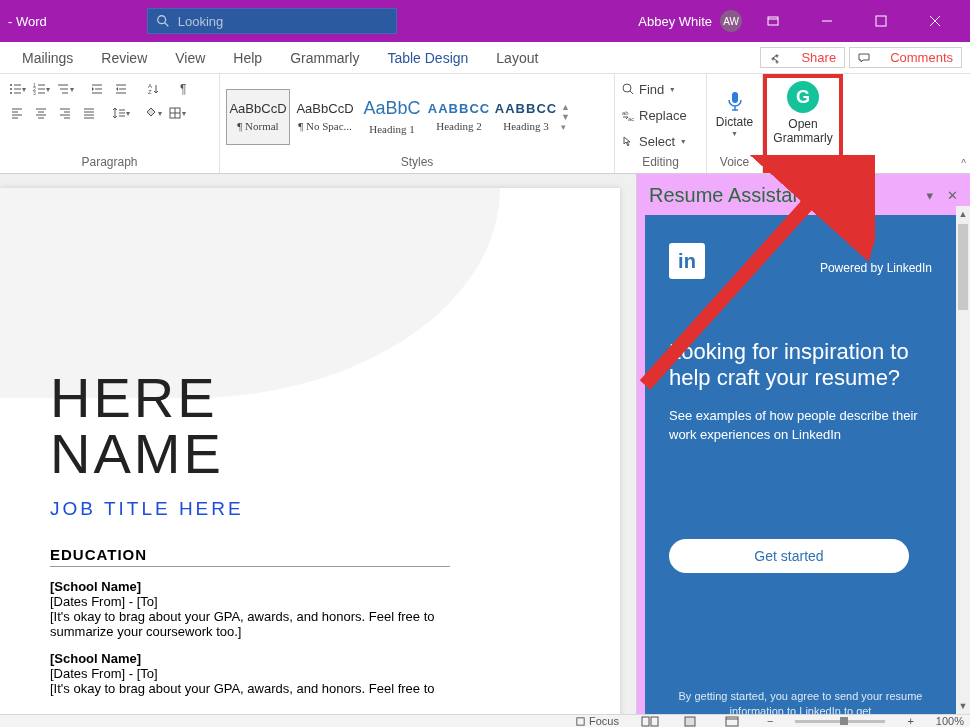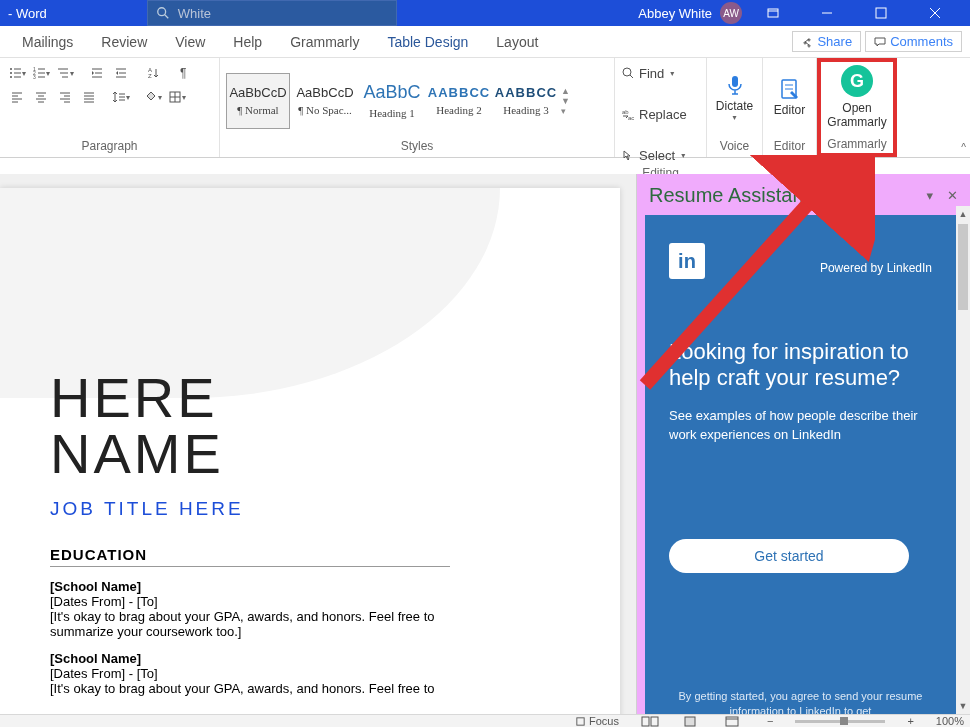--- a/index.html
+++ b/index.html
@@ -1,35 +1,35 @@
 <!DOCTYPE html>
 <html><head>
 <meta charset="utf-8">
 <style>
 * { margin: 0; padding: 0; box-sizing: border-box; font-family: 'Segoe UI', Tahoma, sans-serif; }
 body { width: 970px; height: 727px; overflow: hidden; background: #fff; position: relative; }
 
 
-.titlebar { height: 26px; background: #1d4ed8; display: flex; align-items: center; color: #fff; font-size: 12px; }
+.titlebar { height: 42px; background: #a21caf; display: flex; align-items: center; color: #fff; font-size: 12px; }
 .titlebar-left { padding-left: 8px; font-size: 13px; }
 .search-box { margin-left: 100px; display: flex; align-items: center; background: #2b5aa0; border: 1px solid #4169b0; height: 26px; width: 250px; padding: 0 8px; }
 .search-box svg { width: 14px; height: 14px; fill: #ccd; }
 .search-box span { margin-left: 8px; color: #b8c4d8; font-size: 13px; }
 .titlebar-right { margin-left: auto; display: flex; align-items: center; gap: 8px; padding-right: 12px; }
 .user-name { font-size: 13px; }
 .avatar { width: 22px; height: 22px; border-radius: 50%; background: #8a5a8a; color: #fff; display: flex; align-items: center; justify-content: center; font-size: 10px; }
 .win-btn { width: 46px; height: 42px; display: flex; align-items: center; justify-content: center; color: #fff; }
 .win-btn svg { width: 12px; height: 12px; stroke: #fff; fill: none; stroke-width: 1; }
 
 
 .tabs { height: 32px; display: flex; align-items: center; border-bottom: 1px solid #e1e1e1; padding-left: 8px; font-size: 14px; color: #555; }
 .tabs .tab { padding: 0 14px; height: 32px; display: flex; align-items: center; cursor: default; }
 .tabs .tab.active { color: #2b579a; font-weight: 500; }
 .tabs-right { margin-left: auto; display: flex; gap: 4px; padding-right: 8px; }
-.tabs-right .action-btn { border: 1px solid #d0d0d0; padding: 2px 8px; font-size: 13px; color: #3b82f6; display: flex; align-items: center; gap: 4px; }
+.tabs-right .action-btn { border: 1px solid #d0d0d0; padding: 2px 8px; font-size: 13px; color: #ef4444; display: flex; align-items: center; gap: 20px; }
 
 
 .ribbon { height: 100px; display: flex; border-bottom: 1px solid #d0d0d0; font-size: 11px; color: #444; position: relative; }
 .ribbon-group { border-right: 1px solid #e3e3e3; padding: 4px 6px 2px; display: flex; flex-direction: column; }
 .ribbon-group-body { flex: 1; display: flex; align-items: flex-start; gap: 3px; }
 .ribbon-group-label { text-align: center; font-size: 12px; color: #666; padding-bottom: 2px; position: relative; }
 .btn-sm { width: 22px; height: 22px; display: flex; align-items: center; justify-content: center; }
 .btn-sm svg { width: 14px; height: 14px; }
 .col { display: flex; flex-direction: column; gap: 2px; }
 .row { display: flex; gap: 2px; }
@@ -93,21 +93,21 @@
 </head>
 <body>
 
 <div class="titlebar">
   <span class="titlebar-left">- Word</span>
   <div class="search-box">
     <svg viewBox="0 0 16 16">
         <circle cx="6.5" cy="6.5" r="4.5" fill="none" stroke="#bcd" stroke-width="1.5"></circle>
         <line x1="10" y1="10" x2="14" y2="14" stroke="#bcd" stroke-width="1.5"></line>
       </svg>
-    <span>White</span>
+    <span>Looking</span>
   </div>
   <div class="titlebar-right">
     <span class="user-name">Abbey White</span>
     <div class="avatar">AW</div>
     <div class="win-btn">
         <svg viewBox="0 0 12 12">
           <rect x="1" y="2" width="10" height="8" stroke="#fff" fill="none"></rect>
           <line x1="1" y1="4" x2="11" y2="4" stroke="#fff"></line>
         </svg>
       </div>
@@ -309,21 +309,21 @@
       <div class="col" style="gap:0">
           <span style="font-size:9px;color:#888">▲</span>
           <span style="font-size:9px;color:#888">▼</span>
           <span style="font-size:9px;color:#888">▾</span>
         </div>
     </div>
     <div class="ribbon-group-label">Styles</div>
   </div>
 
   <div class="ribbon-group" style="width:92px">
-    <div class="ribbon-group-body col" style="gap:19px">
+    <div class="ribbon-group-body col" style="gap:4px">
       <div class="editing-row">
           <svg viewBox="0 0 14 14">
             <circle cx="6" cy="6" r="4" stroke="#555" fill="none"></circle>
             <line x1="9" y1="9" x2="12" y2="12" stroke="#555"></line>
           </svg>
           <span>Find</span>
           <span style="font-size:8px;color:#666;margin-left:2px">▾</span>
         </div>
       <div class="editing-row">
           <svg viewBox="0 0 14 14">
@@ -351,34 +351,20 @@
             <rect x="9" y="3" width="6" height="11" rx="3" fill="#2b7de0"></rect>
             <path d="M6 11 a6 6 0 0 0 12 0 M12 17 v4 M9 21 h6" stroke="#2b7de0" fill="none" stroke-width="1.5"></path>
           </svg>
         <span>Dictate</span>
         <span style="font-size:8px;color:#666">▾</span>
       </div>
     </div>
     <div class="ribbon-group-label">Voice</div>
   </div>
 
-  <div class="ribbon-group" style="width:54px">
-    <div class="ribbon-group-body">
-      <div class="big-btn">
-        <svg viewBox="0 0 24 24">
-            <rect x="4" y="3" width="14" height="18" rx="1" stroke="#2b7de0" fill="none" stroke-width="1.5"></rect>
-            <line x1="7" y1="8" x2="15" y2="8" stroke="#2b7de0"></line>
-            <line x1="7" y1="12" x2="15" y2="12" stroke="#2b7de0"></line>
-            <path d="M14 14 L20 20 L18 22 L12 16" fill="#2b7de0"></path>
-          </svg>
-        <span>Editor</span>
-      </div>
-    </div>
-    <div class="ribbon-group-label">Editor</div>
-  </div>
 
   <div class="ribbon-group grammarly-group" style="width:80px;padding:0 2px">
     <div class="ribbon-group-body">
       <div class="big-btn" style="width:74px">
         <div class="grammarly-icon">G</div>
         <span>Open</span>
         <span>Grammarly</span>
       </div>
     </div>
     <div class="ribbon-group-label">Grammarly</div>

